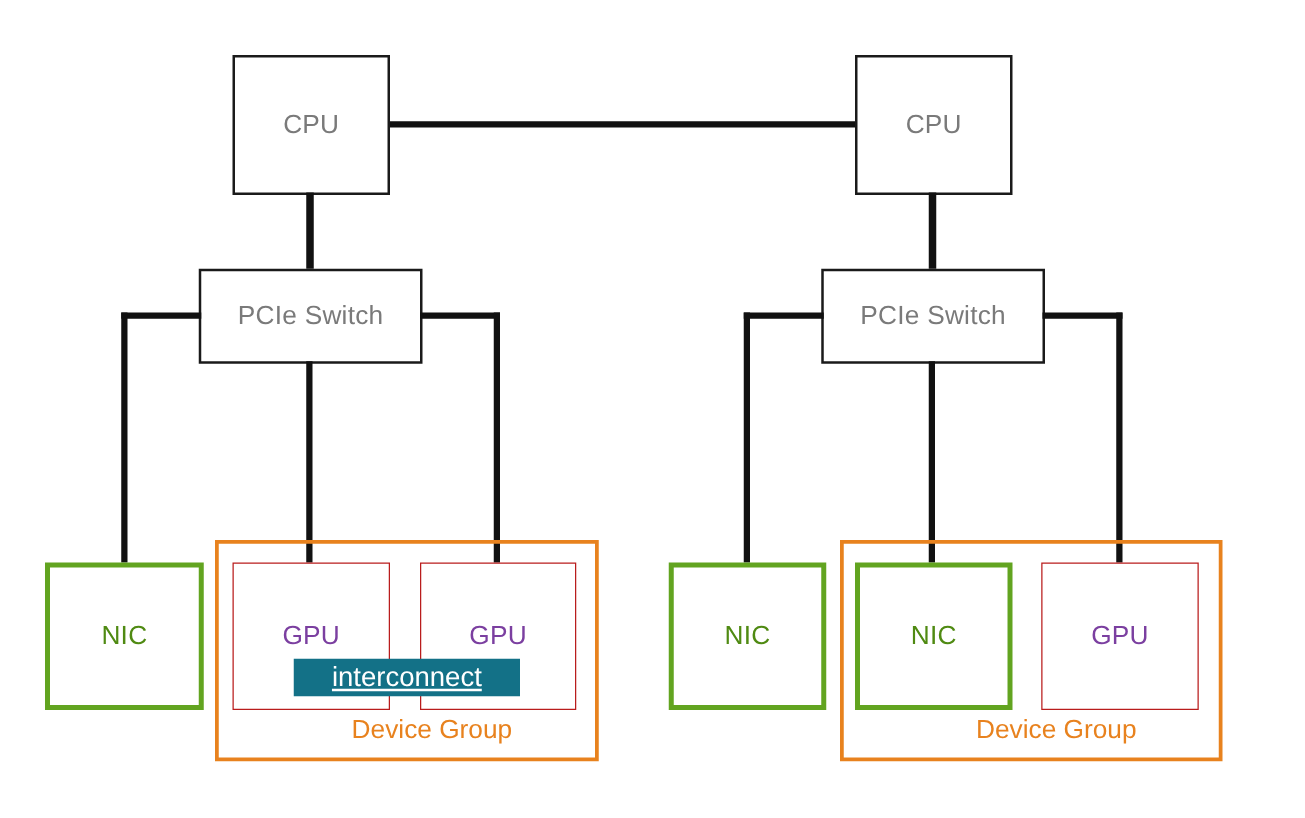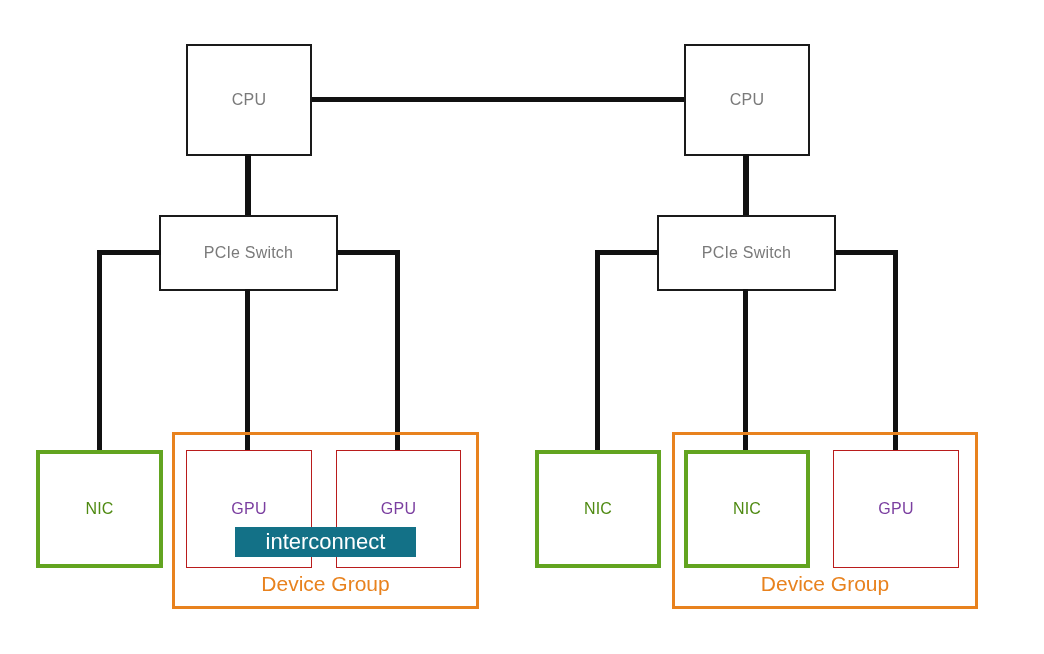--- a/index.html
+++ b/index.html
@@ -19,21 +19,21 @@
   }
 
   
   .node {
     position: absolute;
     box-sizing: border-box;
     display: flex;
     align-items: center;
     justify-content: center;
     background: #ffffff;
-    font-size: 16px;
+    font-size: 21px;
     letter-spacing: 0.2px;
     white-space: nowrap;
   }
   .node.plain {
     border: 2px solid #1a1a1a;
     color: #7a7a7a;
   }
   .node.green {
     border: 4px solid #62a420;
     color: #4f8a12;
@@ -49,20 +49,21 @@
     box-sizing: border-box;
     border: 3px solid #e8821e;
     background: transparent;
   }
   .group-label {
     position: absolute;
     color: #e8821e;
     font-size: 21px;
     text-align: center;
     white-space: nowrap;
+    padding-left: 20px;
   }
 
   
   .wire {
     position: absolute;
     background: #111111;
   }
   .wire.h { height: 5px; }
   .wire.v { width: 5px; }
 
@@ -113,21 +114,21 @@
   </div>
 
   <div class="node purple" style="left:186px; top:450px; width:126px; height:118px;">
     <span>GPU</span>
   </div>
 
   <div class="node purple" style="left:336px; top:450px; width:125px; height:118px;">
     <span>GPU</span>
   </div>
 
-  <div class="badge" style="left:235px; top:527px; width:181px; height:30px;">
+  <div class="badge" style="left:235px; top:527px; width:181px; height:30px;text-decoration:underline;">
     <span>interconnect</span>
   </div>
 
   <div class="node plain" style="left:684px; top:44px; width:126px; height:112px;">
     <span>CPU</span>
   </div>
 
   <div class="wire v" style="left:743px; top:154px; width:6px; height:63px;"></div>
 
   <div class="node plain" style="left:657px; top:215px; width:179px; height:76px;">

